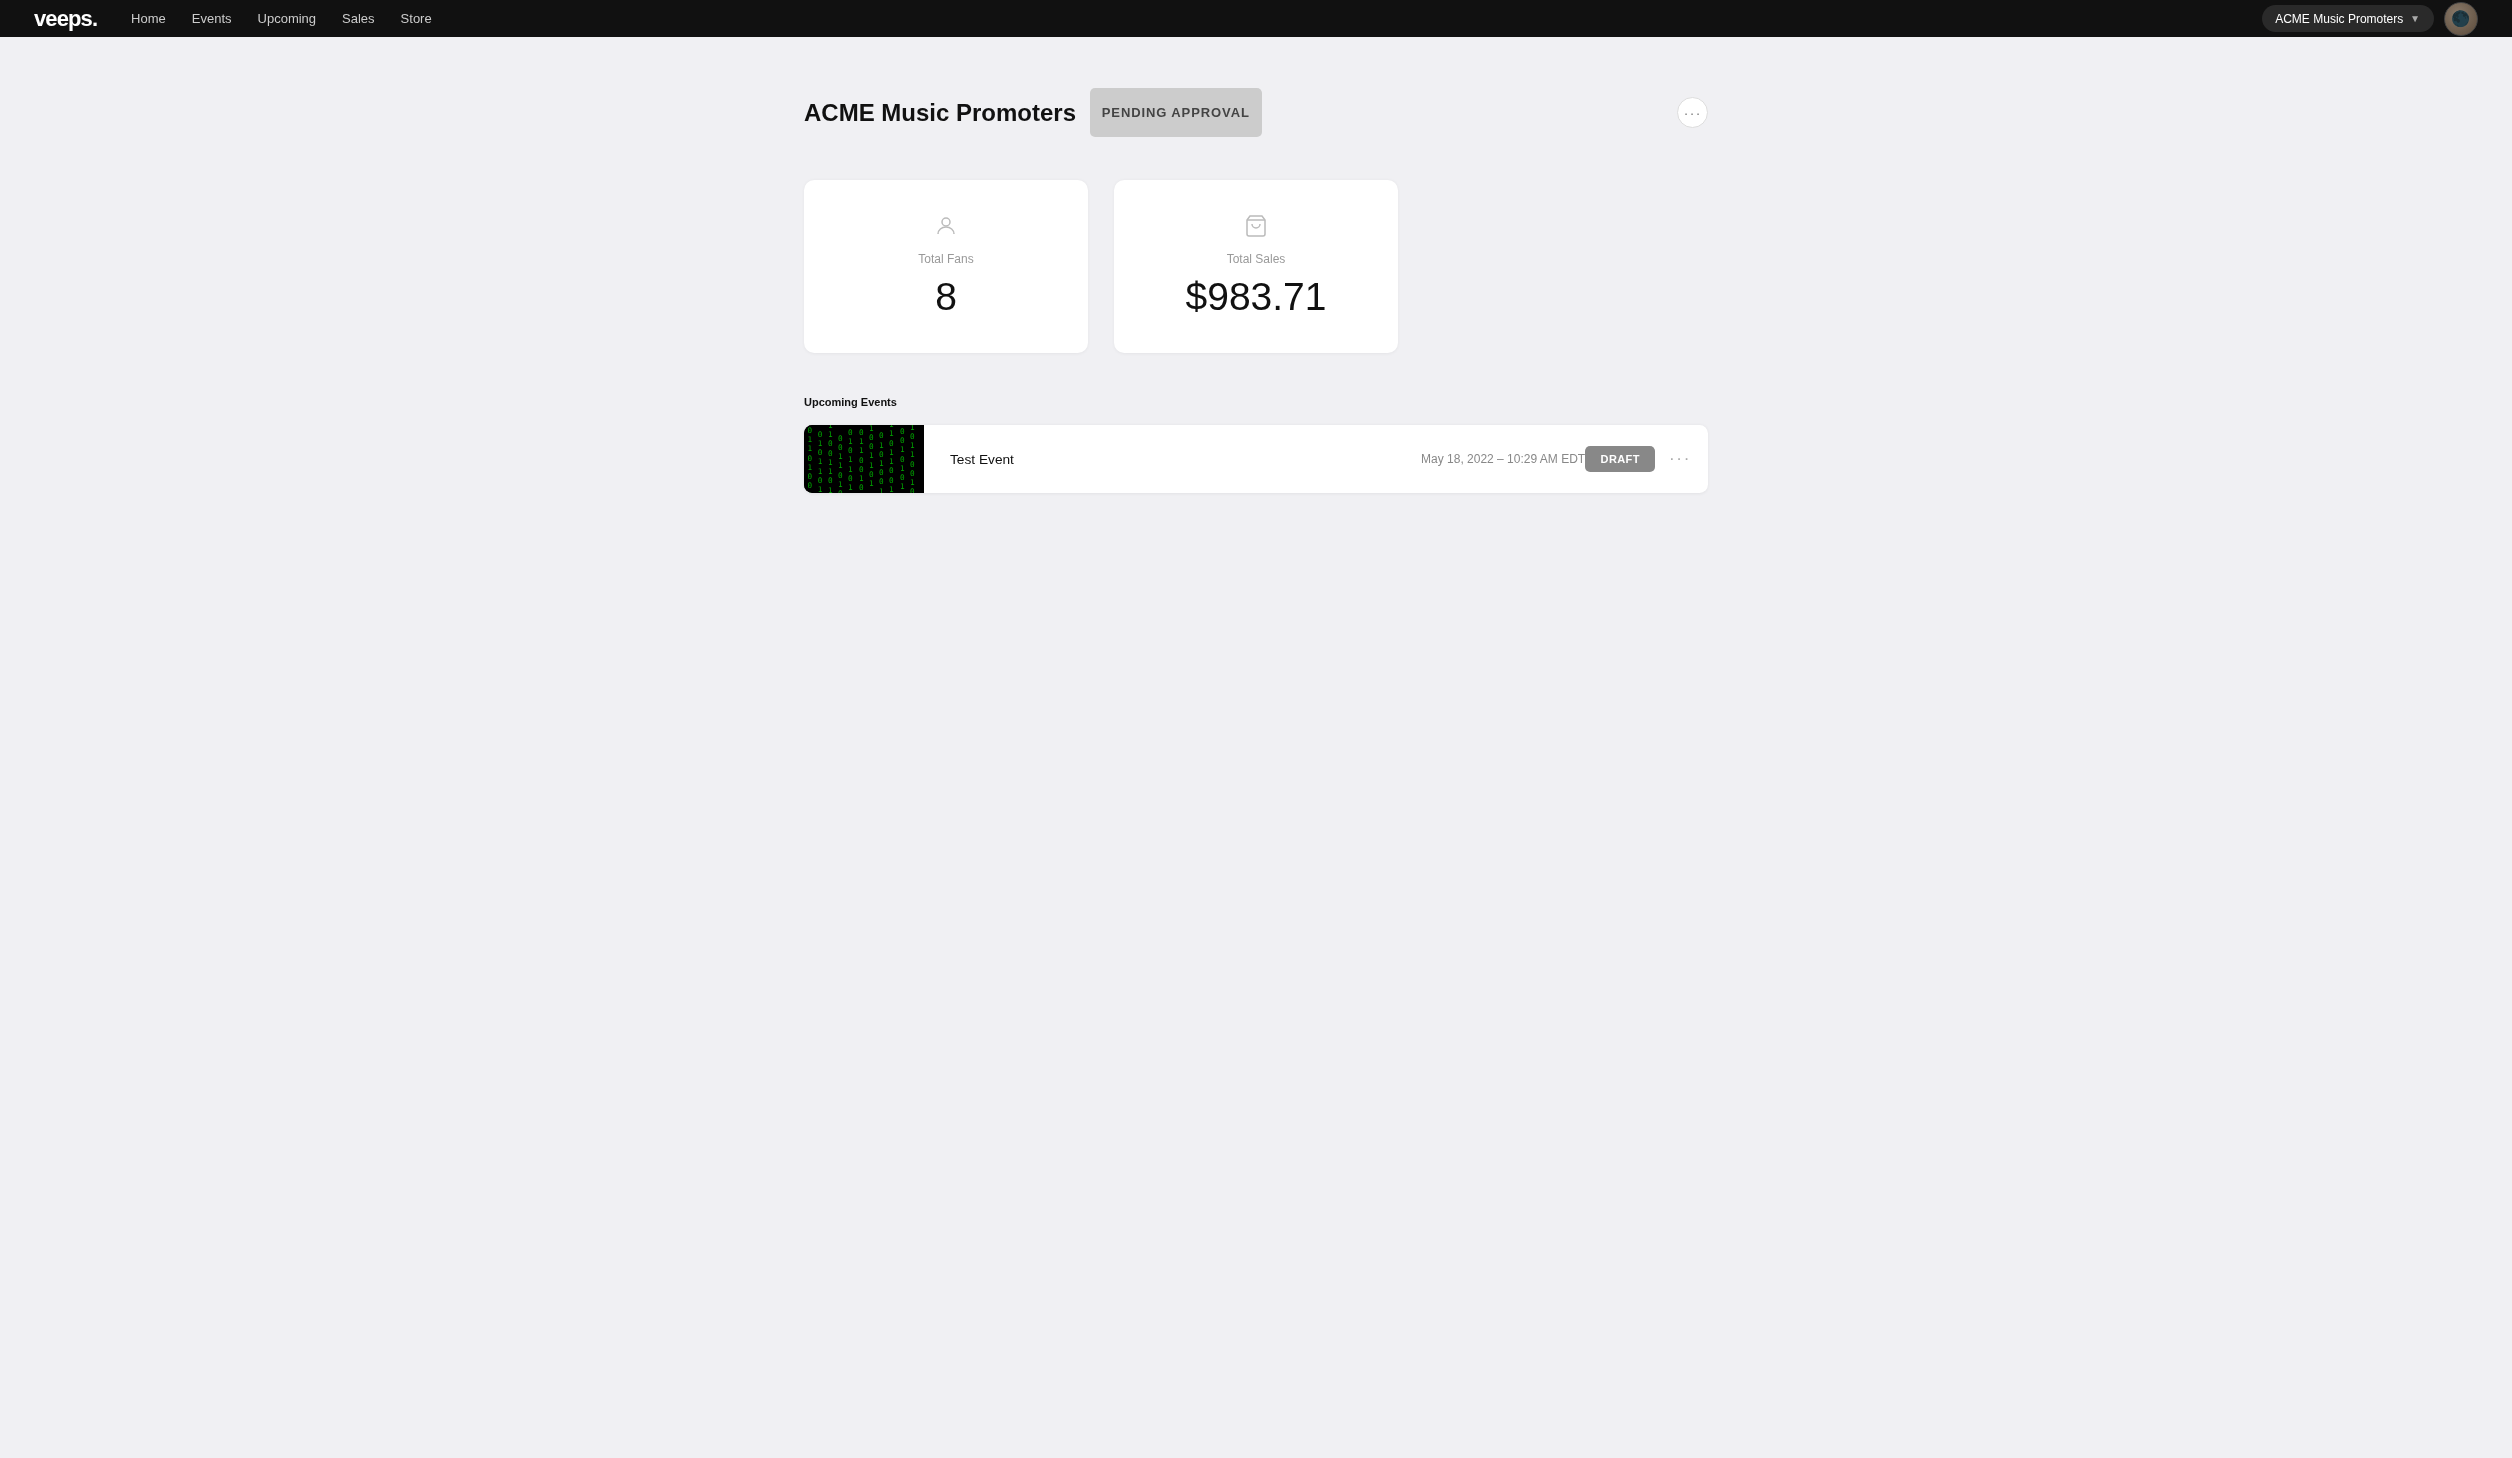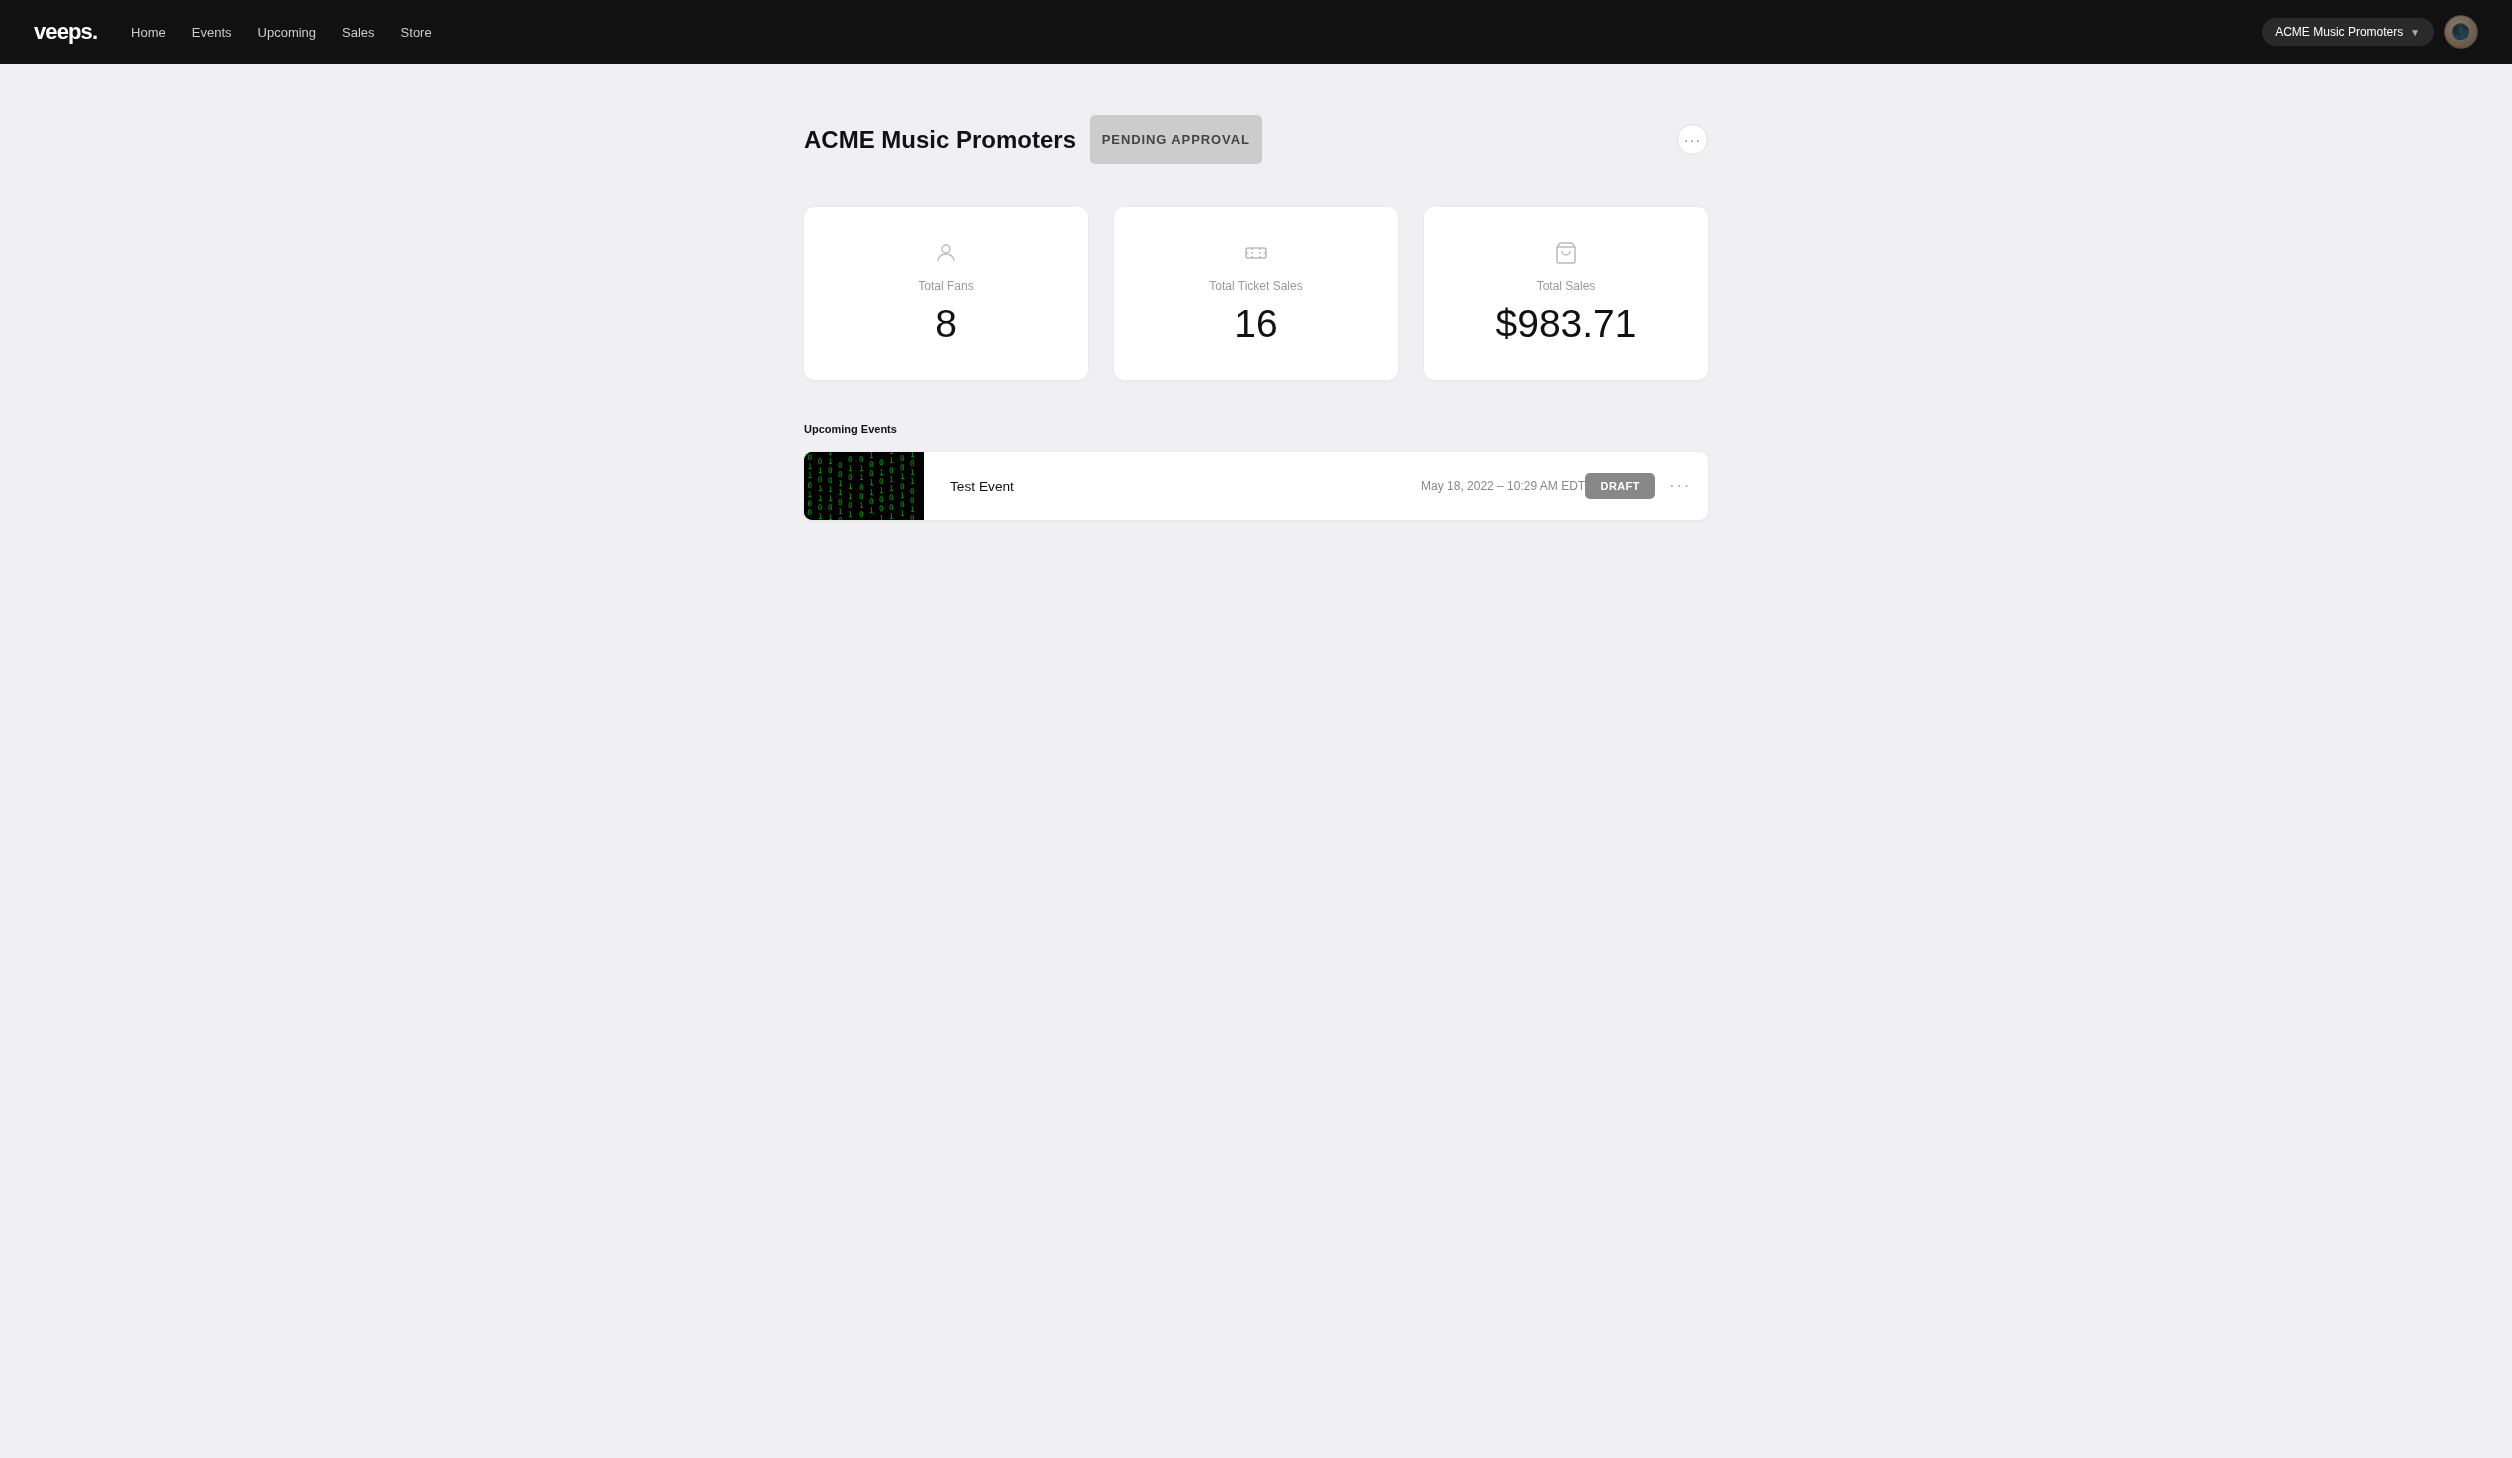--- a/index.html
+++ b/index.html
@@ -9,21 +9,21 @@
       background: #f0f0f3;
       min-height: 100vh;
     }
 
     
     nav {
       background: #111;
       display: flex;
       align-items: center;
       padding: 0 34px;
-      height: 64px;
+      height: 37px;
       justify-content: space-between;
     }
 
     .nav-left {
       display: flex;
       align-items: center;
       gap: 34px;
     }
 
     .logo {
@@ -315,31 +315,20 @@
       <div class="stat-icon">
         <svg class="icon-svg" viewBox="0 0 24 24" fill="none" stroke="#bbb" stroke-width="1.5">
           <circle cx="12" cy="8" r="4"></circle>
           <path d="M4 20c0-4 3.6-7 8-7s8 3 8 7"></path>
         </svg>
       </div>
       <div class="stat-label">Total Fans</div>
       <div class="stat-value">8</div>
     </div>
 
-    <div class="stat-card">
-      <div class="stat-icon">
-        <svg class="icon-svg" viewBox="0 0 24 24" fill="none" stroke="#bbb" stroke-width="1.5">
-          <rect x="2" y="7" width="20" height="10" rx="2"></rect>
-          <path d="M2 12h2M20 12h2" stroke-linecap="round"></path>
-          <path d="M8 7v10M16 7v10" stroke-dasharray="2 2"></path>
-        </svg>
-      </div>
-      <div class="stat-label">Total Ticket Sales</div>
-      <div class="stat-value">16</div>
-    </div>
 
     <div class="stat-card">
       <div class="stat-icon">
         <svg class="icon-svg" viewBox="0 0 24 24" fill="none" stroke="#bbb" stroke-width="1.5">
           <path d="M6 2L3 6v14a2 2 0 002 2h14a2 2 0 002-2V6l-3-4z"></path>
           <line x1="3" y1="6" x2="21" y2="6"></line>
           <path d="M16 10a4 4 0 01-8 0"></path>
         </svg>
       </div>
       <div class="stat-label">Total Sales</div>

